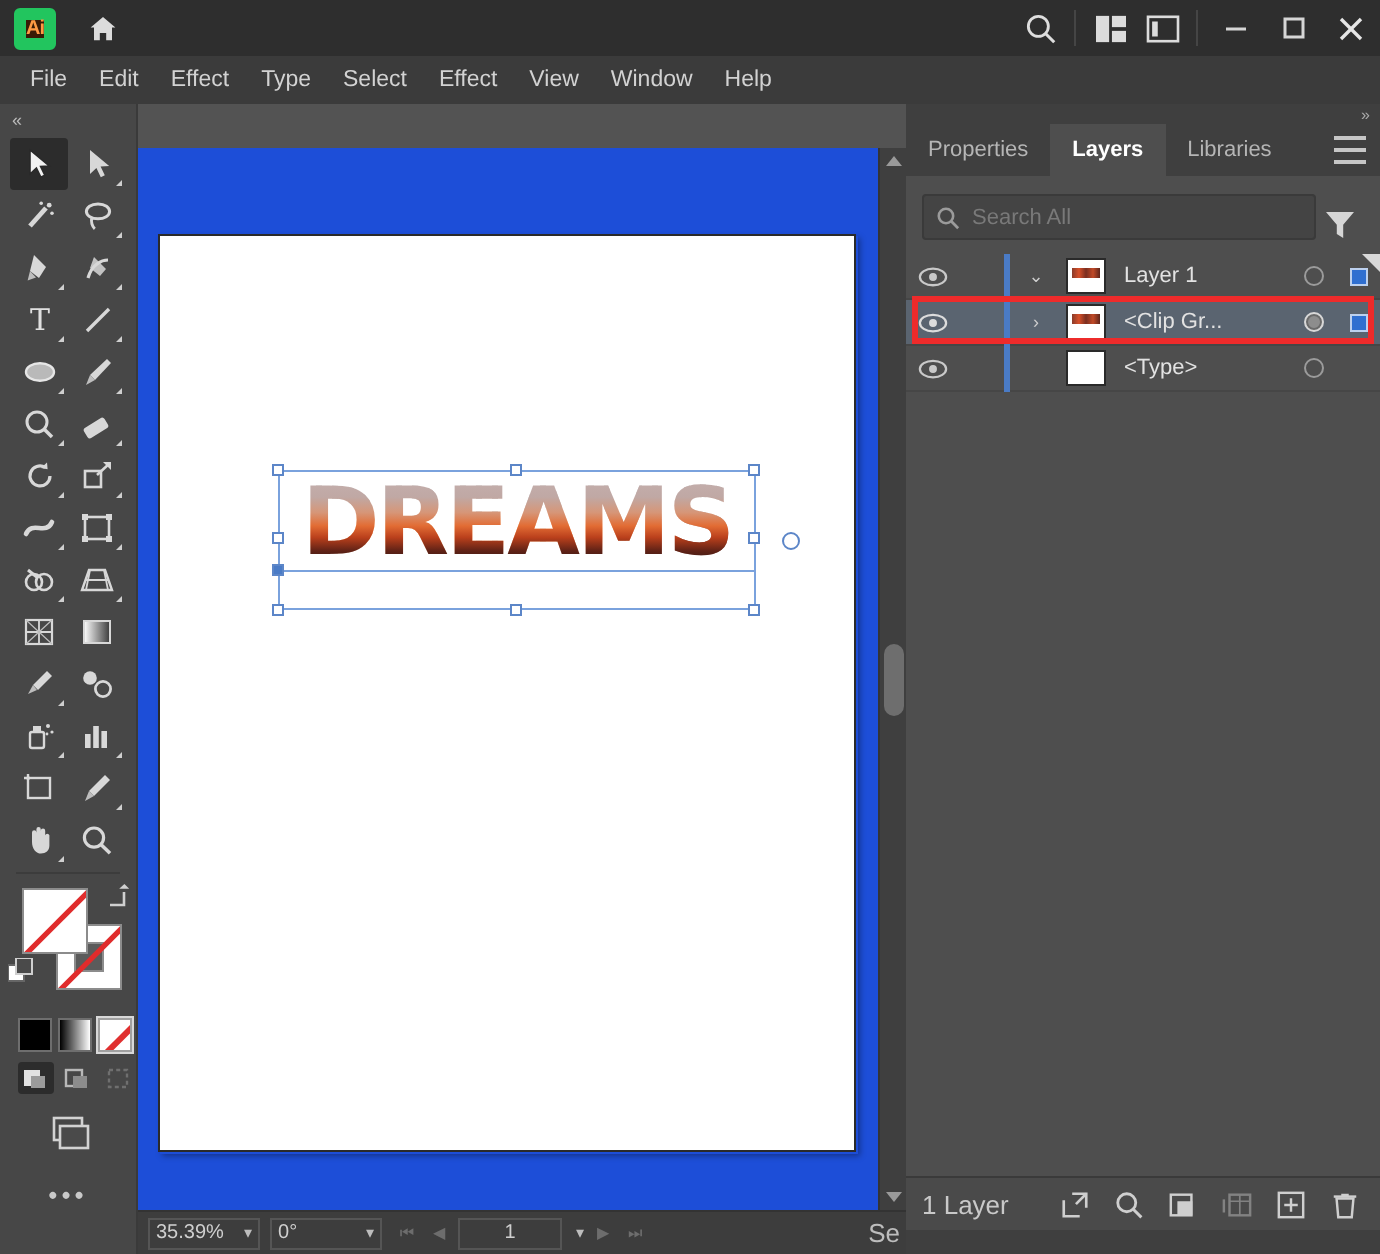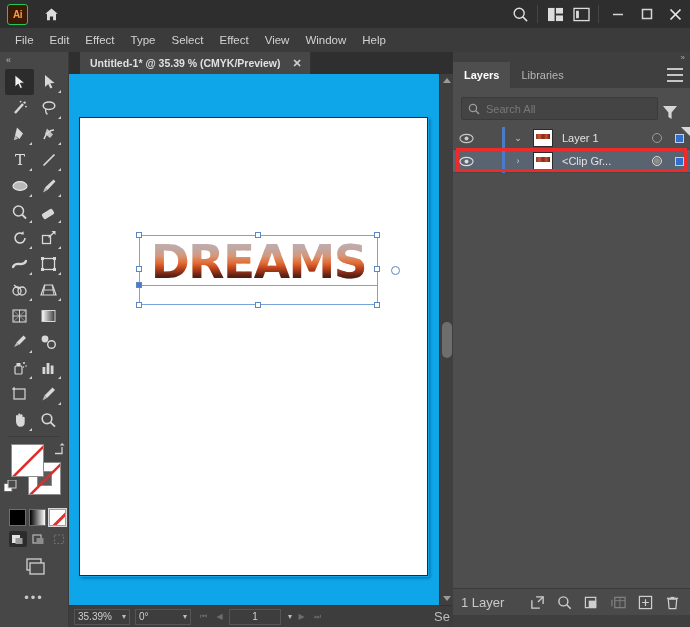--- a/index.html
+++ b/index.html
@@ -12,21 +12,21 @@
   }
   .app { position: relative; width: 690px; height: 627px; background: #535353; }
 
   
   .titlebar {
     position: absolute; left: 0; top: 0; width: 690px; height: 28px;
     background: #2e2e2e; display: flex; align-items: center;
   }
   .ai-logo {
     width: 21px; height: 21px; margin-left: 7px; border-radius: 3px;
-    background: #3a1b06; border: 1px solid #22c55e;
+    background: #3a1b06; border: 6px solid #22c55e;
     color: #ff9a44; font-size: 10px; font-weight: bold;
     display: flex; align-items: center; justify-content: center;
     letter-spacing: -0.5px;
   }
   .home-icon { margin-left: 13px; width: 20px; height: 20px;
     display: flex; align-items: center; justify-content: center; }
   .tb-spacer { flex: 1; }
   .tb-icon { width: 26px; height: 28px; display: flex; align-items: center;
     justify-content: center; }
   .tb-sep { width: 1px; height: 18px; background: #454545; margin: 0 4px; }
@@ -116,21 +116,21 @@
   .doctab {
     position: absolute; left: 11px; top: 0; height: 22px;
     background: #474747; display: flex; align-items: center; padding: 0 8px 0 10px;
     border-right: 1px solid #333;
   }
   .doctab-label { color: #e0e0e0; font-size: 10.5px; font-weight: bold; white-space: nowrap; }
   .doctab-close { color: #d0d0d0; font-size: 11px; margin-left: 12px; font-weight: bold; }
 
   .canvas-area {
     position: absolute; left: 0; top: 22px; width: 384px; height: 531px;
-    background: #0ea5e9; overflow: hidden;
+    background: #1d4ed8; overflow: hidden;
   }
   .artboard {
     position: absolute; left: 10px; top: 43px; width: 349px; height: 459px;
     background: #ffffff; border: 1px solid #2a2a2a;
   }
   .artboard-shadow {
     position:absolute; left: 11px; top: 44px; width: 349px; height: 459px;
     box-shadow: 1px 1px 3px rgba(0,0,0,.35); pointer-events:none;
   }
 
@@ -645,26 +645,20 @@
           <rect x="8" y="3" width="14" height="11" fill="none" stroke="#d2d2d2" stroke-width="1.3"></rect>
           <rect x="11" y="7" width="14" height="11" fill="#4a4a4a" stroke="#d2d2d2" stroke-width="1.3"></rect>
         </svg>
     </div>
 
     <div class="moredots">•••</div>
   </div>
 
   <div class="docwrap">
 
-    <div class="doctab-bar">
-      <div class="doctab">
-        <span class="doctab-label">Untitled-1* @ 35.39 % (CMYK/Preview)</span>
-        <span class="doctab-close">✕</span>
-      </div>
-    </div>
 
     <div class="canvas-area">
       <div class="artboard-shadow"></div>
       <div class="artboard">
 
         <div class="selection">
           <div class="sel-box"></div>
           <div class="sel-baseline"></div>
 
           <div class="dreams">DREAMS</div>
@@ -716,20 +710,21 @@
         <span class="sb-btn dis">⏭</span>
       </div>
       <div class="sb-right">Se</div>
     </div>
   </div>
 
   <div class="panel">
     <div class="panel-grip">»</div>
 
     <div class="panel-tabs">
+      <div class="ptab">Properties</div>
       <div class="ptab active">Layers</div>
       <div class="ptab">Libraries</div>
       <div class="panel-menu">
         <span></span>
           <span></span>
           <span></span>
       </div>
     </div>
 
     <div class="panel-body">
@@ -785,20 +780,37 @@
           <div class="lr-thumb art"></div>
           <div class="lr-name">&lt;Clip Gr...</div>
           <div class="lr-target">
               <div class="target-ring on"></div>
             </div>
           <div class="lr-sel">
               <div class="sel-square"></div>
             </div>
         </div>
 
+        <div class="layer-row">
+          <div class="lr-eye">
+            <svg width="15" height="11" viewBox="0 0 16 11">
+                <ellipse cx="8" cy="5.5" rx="7" ry="4.4" fill="none" stroke="#c9c9c9" stroke-width="1.2"></ellipse>
+                <circle cx="8" cy="5.5" r="2.1" fill="#c9c9c9"></circle>
+              </svg>
+          </div>
+          <div class="lr-lock"></div>
+          <div class="lr-bar"></div>
+          <div class="lr-disc"></div>
+          <div class="lr-thumb"></div>
+          <div class="lr-name">&lt;Type&gt;</div>
+          <div class="lr-target">
+              <div class="target-ring"></div>
+            </div>
+          <div class="lr-sel"></div>
+        </div>
 
         <div class="redbox"></div>
       </div>
 
       <div class="panel-footer">
         <div class="pf-count">1 Layer</div>
         <div class="pf-icons">
           <div class="pf-ic">
             <svg width="15" height="15" viewBox="0 0 16 16">
                 <path d="M2 5.5V14h8.5" fill="none" stroke="#cfcfcf" stroke-width="1.4"></path>

